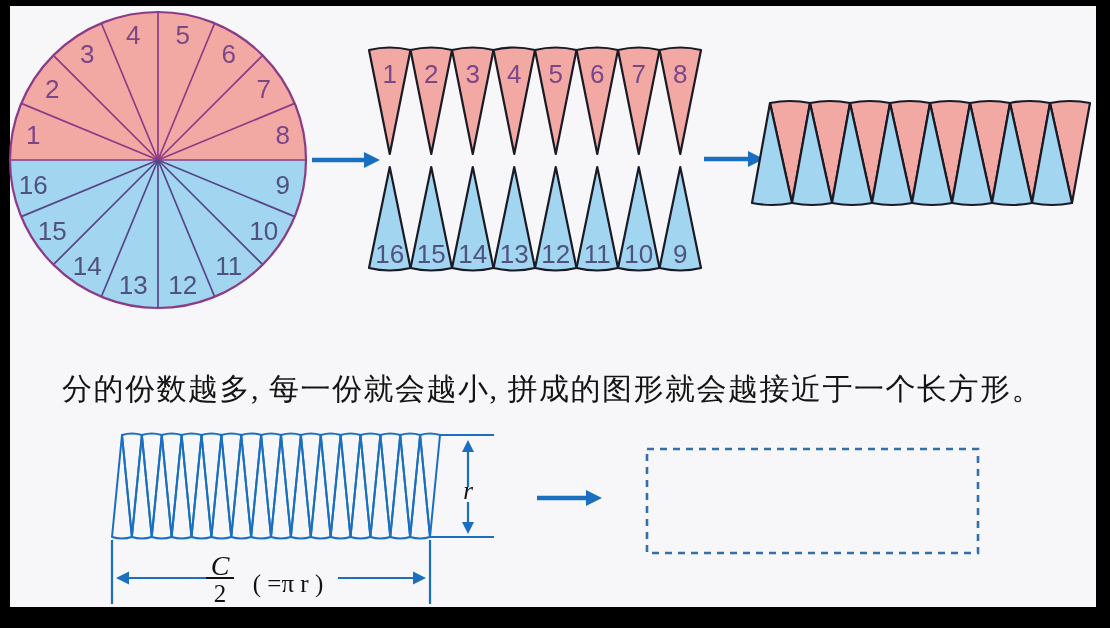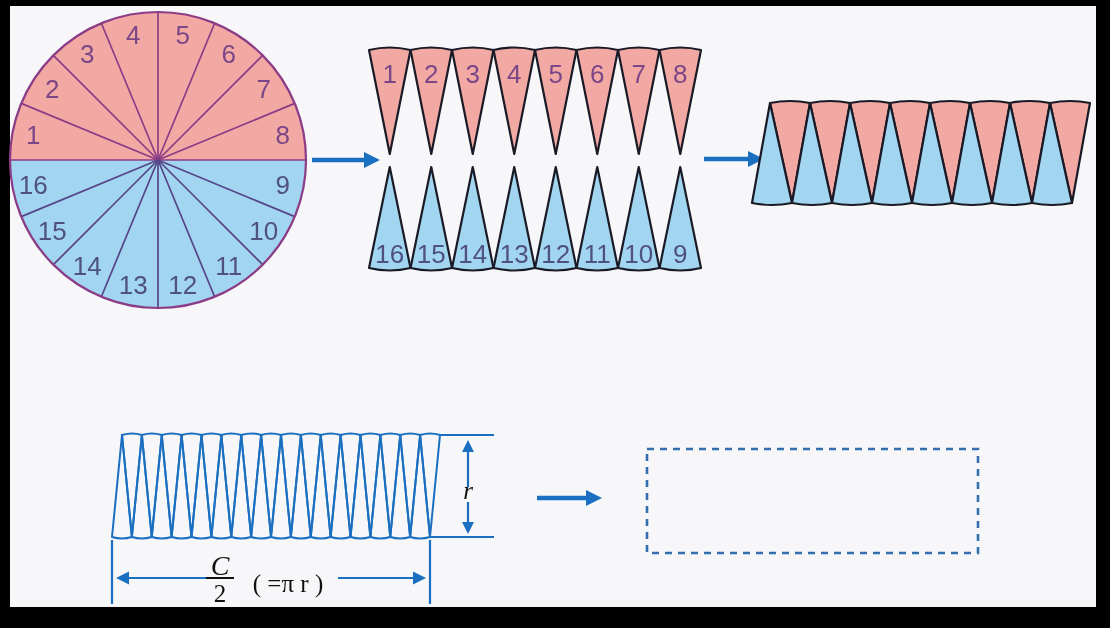--- a/index.html
+++ b/index.html
@@ -166,13 +166,14 @@
         <line x1="208" y1="578" x2="129" y2="578" stroke="#1b6fc0" stroke-width="2.2"></line>
         <polygon points="116,578 129,571.5 129,584.5" fill="#1b6fc0"></polygon>
         <line x1="338" y1="578" x2="413" y2="578" stroke="#1b6fc0" stroke-width="2.2"></line>
         <polygon points="426,578 413,584.5 413,571.5" fill="#1b6fc0"></polygon>
         <line x1="206" y1="578" x2="234" y2="578" stroke="#111111" stroke-width="2"></line>
       </g>
     <g id="g-dashed">
         <rect x="647" y="449" width="331" height="104" fill="none" stroke="#336fad" stroke-width="2.6" stroke-dasharray="7 6"></rect>
       </g>
   </svg>
+  <div id="caption">分的份数越多, 每一份就会越小, 拼成的图形就会越接近于一个长方形。</div>
 </div>
 
 </body></html>

